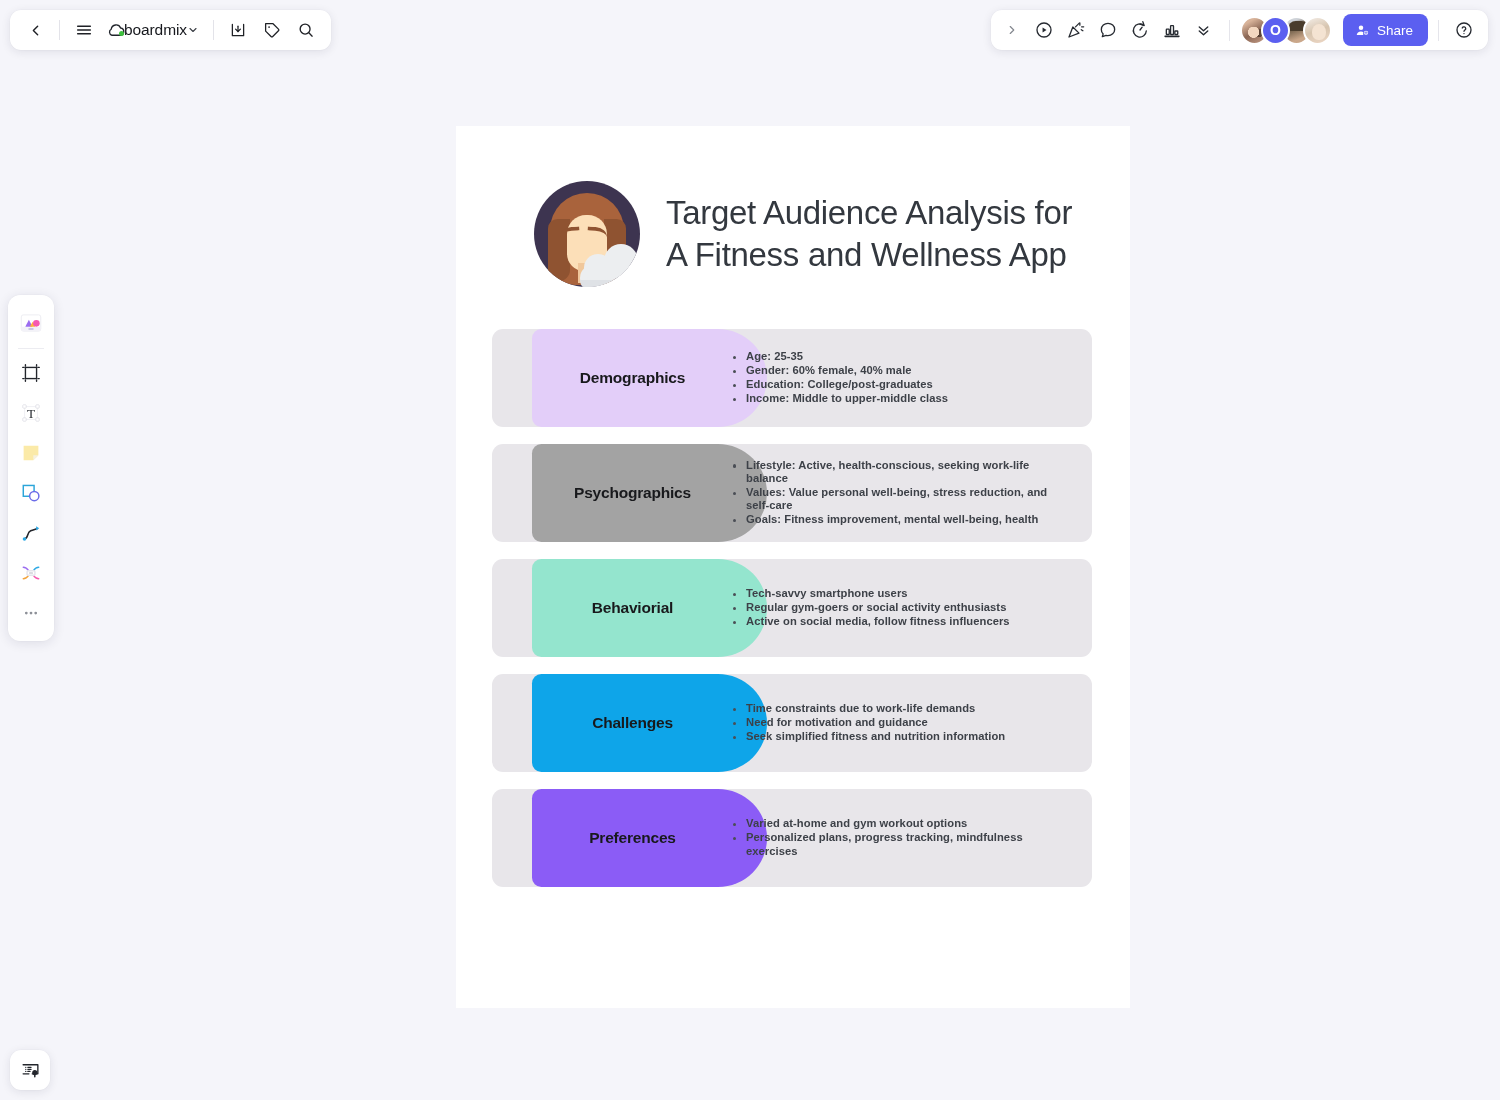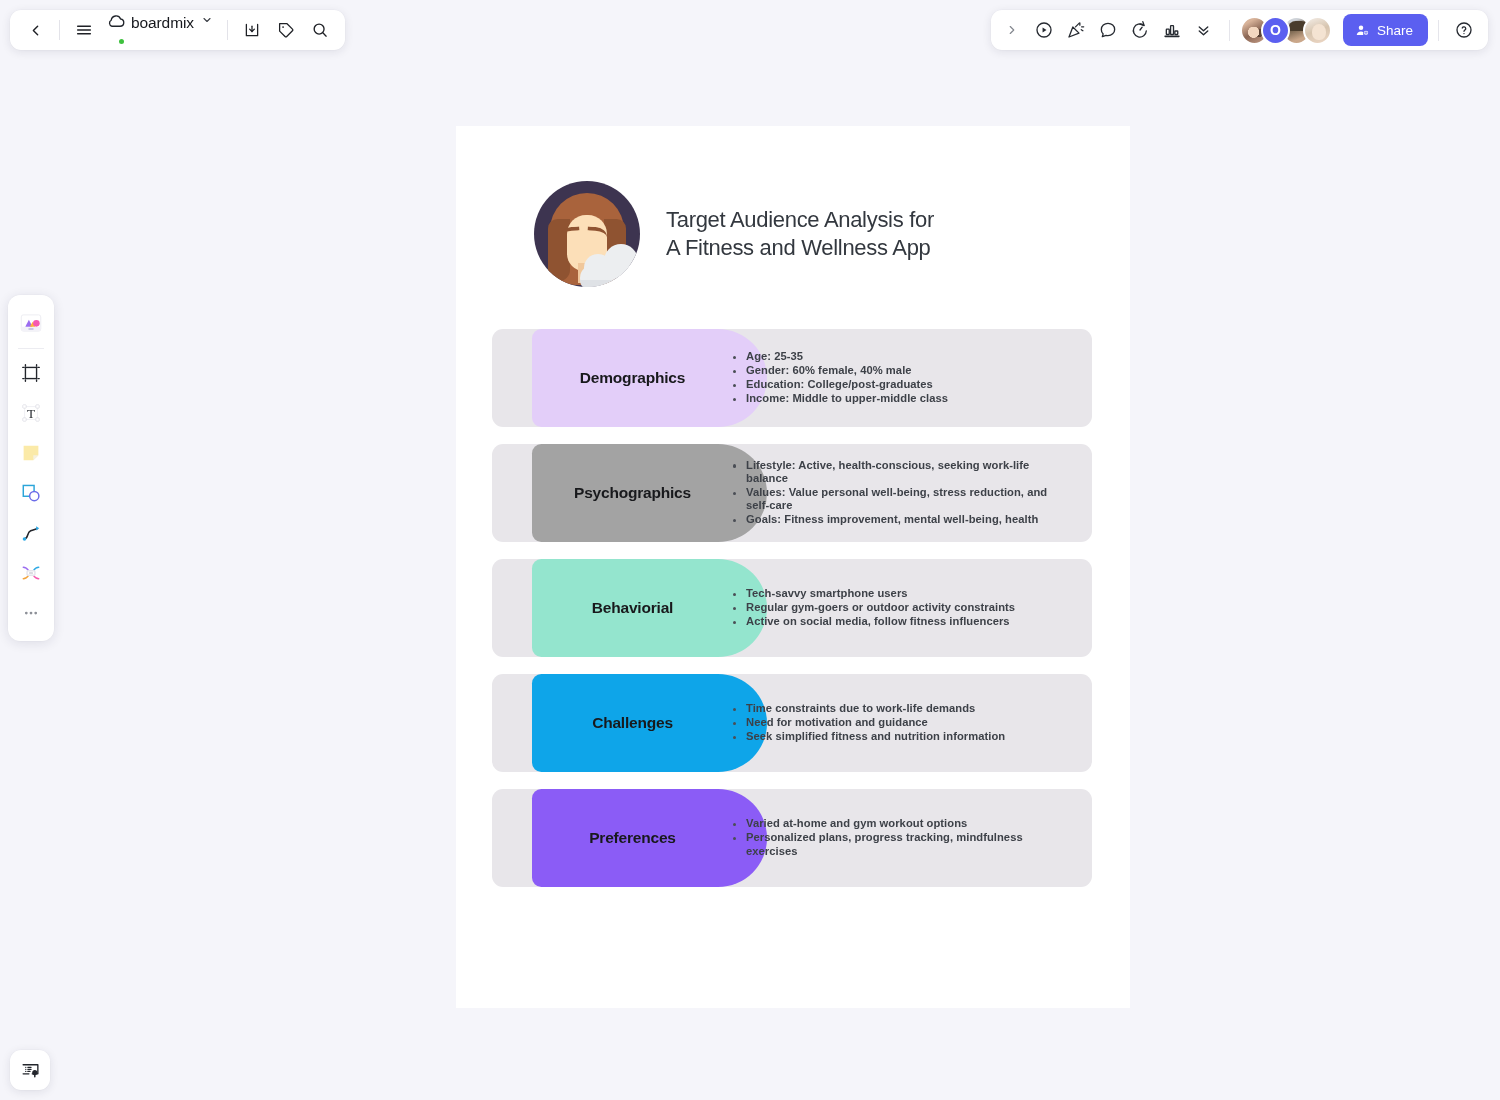--- a/index.html
+++ b/index.html
@@ -19,21 +19,21 @@
     box-shadow: 0 2px 10px rgba(30,30,60,.10), 0 0 0 .5px rgba(0,0,0,.025);
     padding: 0 8px;
   }
   .tb-btn {
     width: 34px; height: 34px; border-radius: 8px;
     display: flex; align-items: center; justify-content: center;
     color: #1f2126; cursor: pointer;
   }
   .tb-sep { width: 1px; height: 20px; background: #e3e3e9; margin: 0 7px; }
   .doc-chip {
-    display: flex; gap: 7px;
+    display: flex; align-items: center; 
     height: 32px; padding: 0 7px 0 6px; border-radius: 8px; cursor: pointer;
   }
   .doc-name { font-size: 15.5px; color: #16181d; letter-spacing: -.1px; white-space: nowrap; }
 
   
   .topbar-right {
     position: absolute; right: 12px; top: 10px;
     height: 40px; display: flex; align-items: center;
     background: #fff; border-radius: 11px;
     box-shadow: 0 2px 10px rgba(30,30,60,.10), 0 0 0 .5px rgba(0,0,0,.025);
@@ -126,21 +126,21 @@
     position:absolute; right:-2px; bottom:-4px; width:64px; height:46px;
   }
   .p-cloud b { position:absolute; background:#eceef0; border-radius:50%; display:block; }
   .c1 { left:2px; bottom:0; width:60px; height:26px; border-radius:13px !important; }
   .c2 { left:6px; bottom:9px; width:28px; height:28px; }
   .c3 { left:26px; bottom:13px; width:34px; height:34px; }
   .p-cloud-sh { position:absolute; left:2px; bottom:0; width:60px; height:11px;
                 background:#dfe2e6; border-radius:0 0 13px 13px; }
 
   .doc-title {
-    font-size: 22px; line-height: 1.26; color: #33383f;
+    font-size: 33px; line-height: 1.26; color: #33383f;
     letter-spacing: -.3px; font-weight: 400; white-space: pre-line;
   }
 
   
   .rows { padding: 42px 38px 0 36px; display: flex; flex-direction: column; gap: 17px; }
   .row { position: relative; height: 98px; }
   .row-bg {
     position: absolute; inset: 0; background: #e8e6ea; border-radius: 11px;
   }
   .row-pill {
@@ -436,21 +436,21 @@
       </div>
 
       <div class="row">
         <div class="row-bg"></div>
         <div class="row-pill" style="background: rgb(148, 229, 206);">
           <span class="row-label">Behaviorial</span>
         </div>
         <div class="row-items">
           <ul>
               <li>Tech-savvy smartphone users</li>
-              <li>Regular gym-goers or outdoor activity constraints</li>
+              <li>Regular gym-goers or social activity enthusiasts</li>
               <li>Active on social media, follow fitness influencers</li>
             </ul>
         </div>
       </div>
 
       <div class="row">
         <div class="row-bg"></div>
         <div class="row-pill" style="background: #0ea5e9; text-align: center;">
           <span class="row-label">Challenges</span>
         </div>

